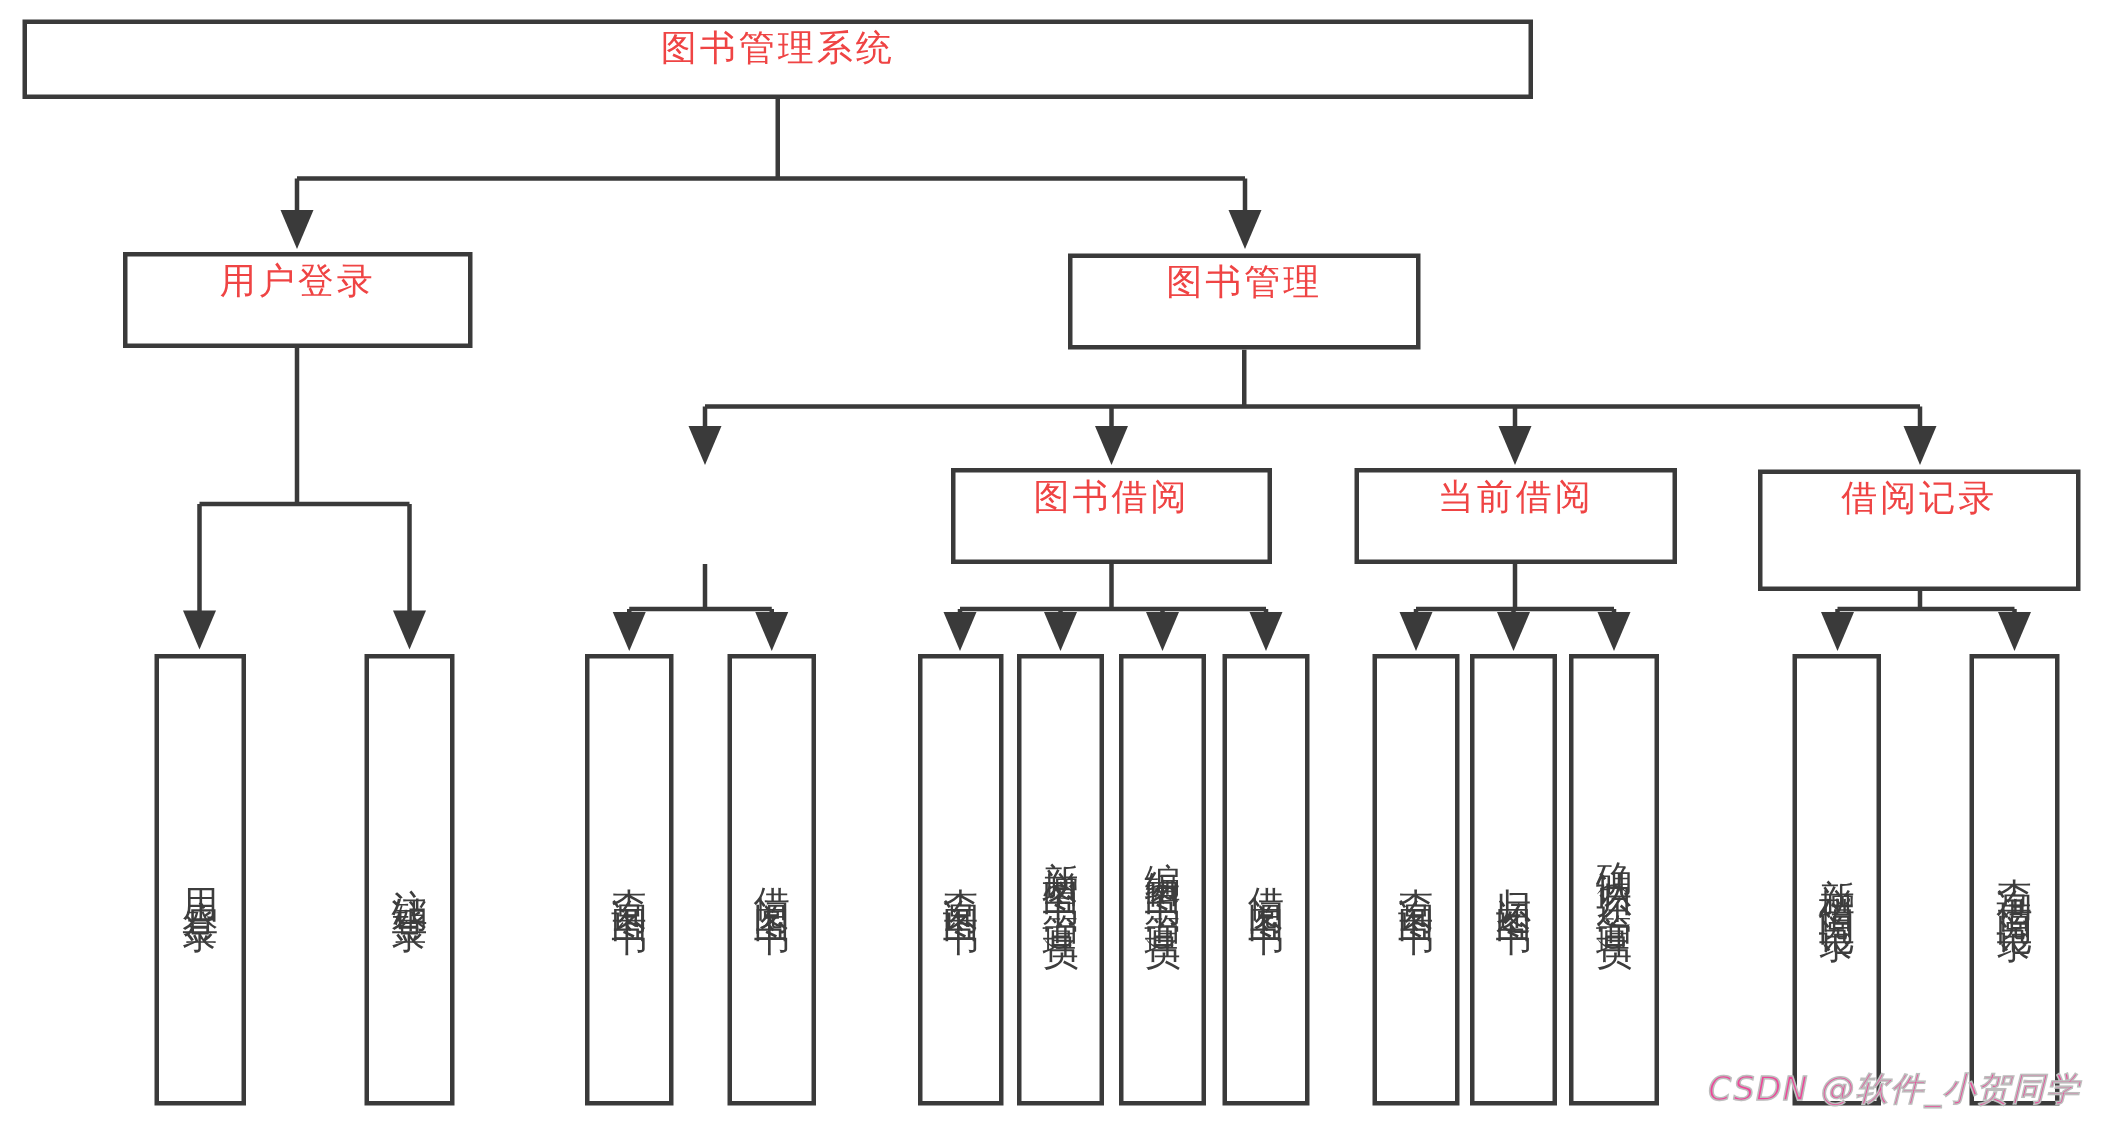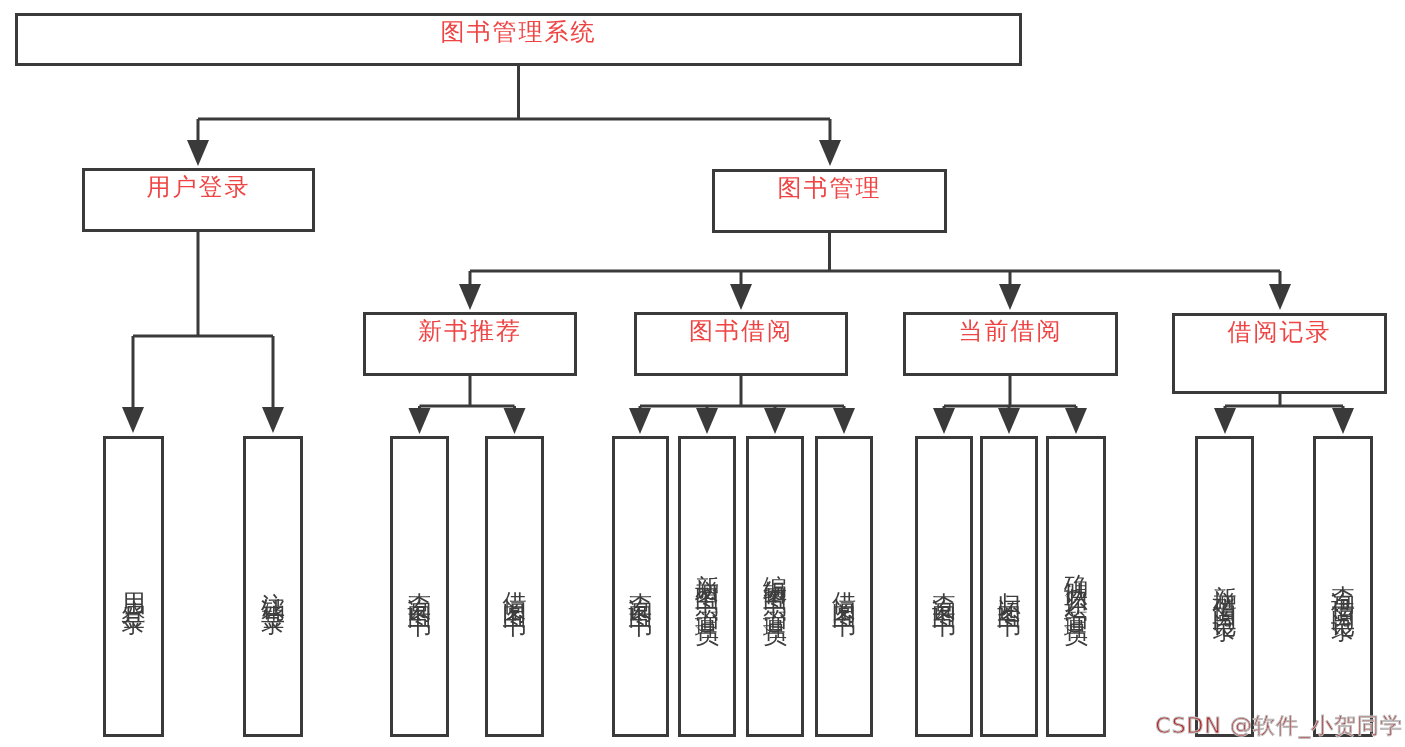--- a/index.html
+++ b/index.html
@@ -33,28 +33,29 @@
     color:#3d3d3d;
     font-size:24px;
     writing-mode:vertical-rl;
     text-orientation:mixed;
     letter-spacing:7px;
     line-height:1;
     top:436px;height:301px;
   }
   .watermark{
     position:absolute;
-    right:2px;bottom:6px;
+    right:18px;bottom:6px;
     z-index:5;
     font-size:22px;
     letter-spacing:1px;
-    color:#b91c1c;
+    color:#ec4899;
     -webkit-text-stroke:1px #bdbdbd;
     text-shadow:0 0 1px #c9c9c9;
     white-space:nowrap;
+    font-style:italic;
   }
 </style>
 </head>
 <body>
 
 <div class="canvas">
 
   <svg class="connectors" width="1405" height="747" viewBox="0 0 1405 747" aria-hidden="true">
     <g stroke="#3a3a3a" stroke-width="3" fill="none">
       <g>
@@ -104,23 +105,20 @@
     <span>图书管理系统</span>
   </div>
 
   <div class="box" style="left:82px;top:168px;width:233px;height:64px">
     <span>用户登录</span>
   </div>
   <div class="box" style="left:712px;top:169px;width:235px;height:64px">
     <span>图书管理</span>
   </div>
 
-  <div class="box" style="left:363px;top:312px;width:214px;height:64px">
-    <span>新书推荐</span>
-  </div>
   <div class="box" style="left:903px;top:312px;width:215px;height:64px">
     <span>当前借阅</span>
   </div>
   <div class="box" style="left:634px;top:312px;width:214px;height:64px">
     <span>图书借阅</span>
   </div>
   <div class="box" style="left:1172px;top:313px;width:215px;height:81px">
     <span>借阅记录</span>
   </div>
 

